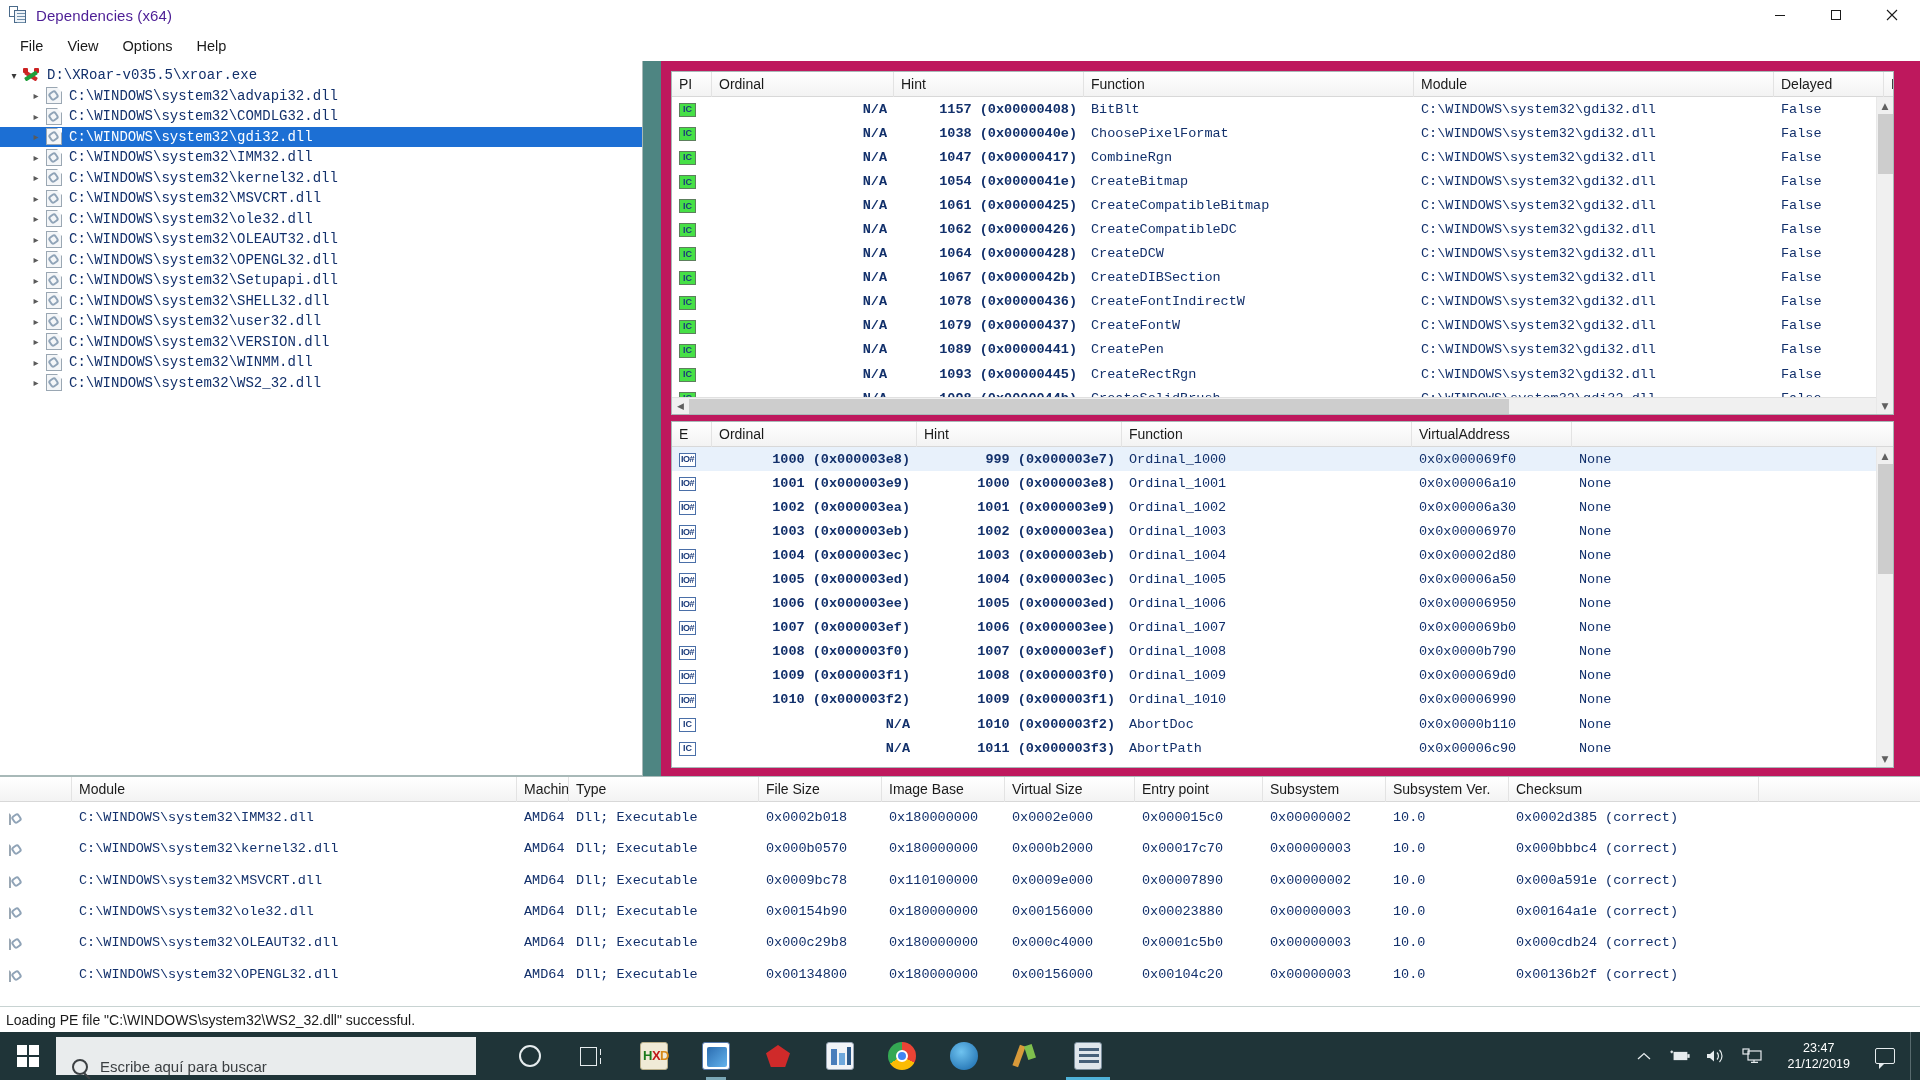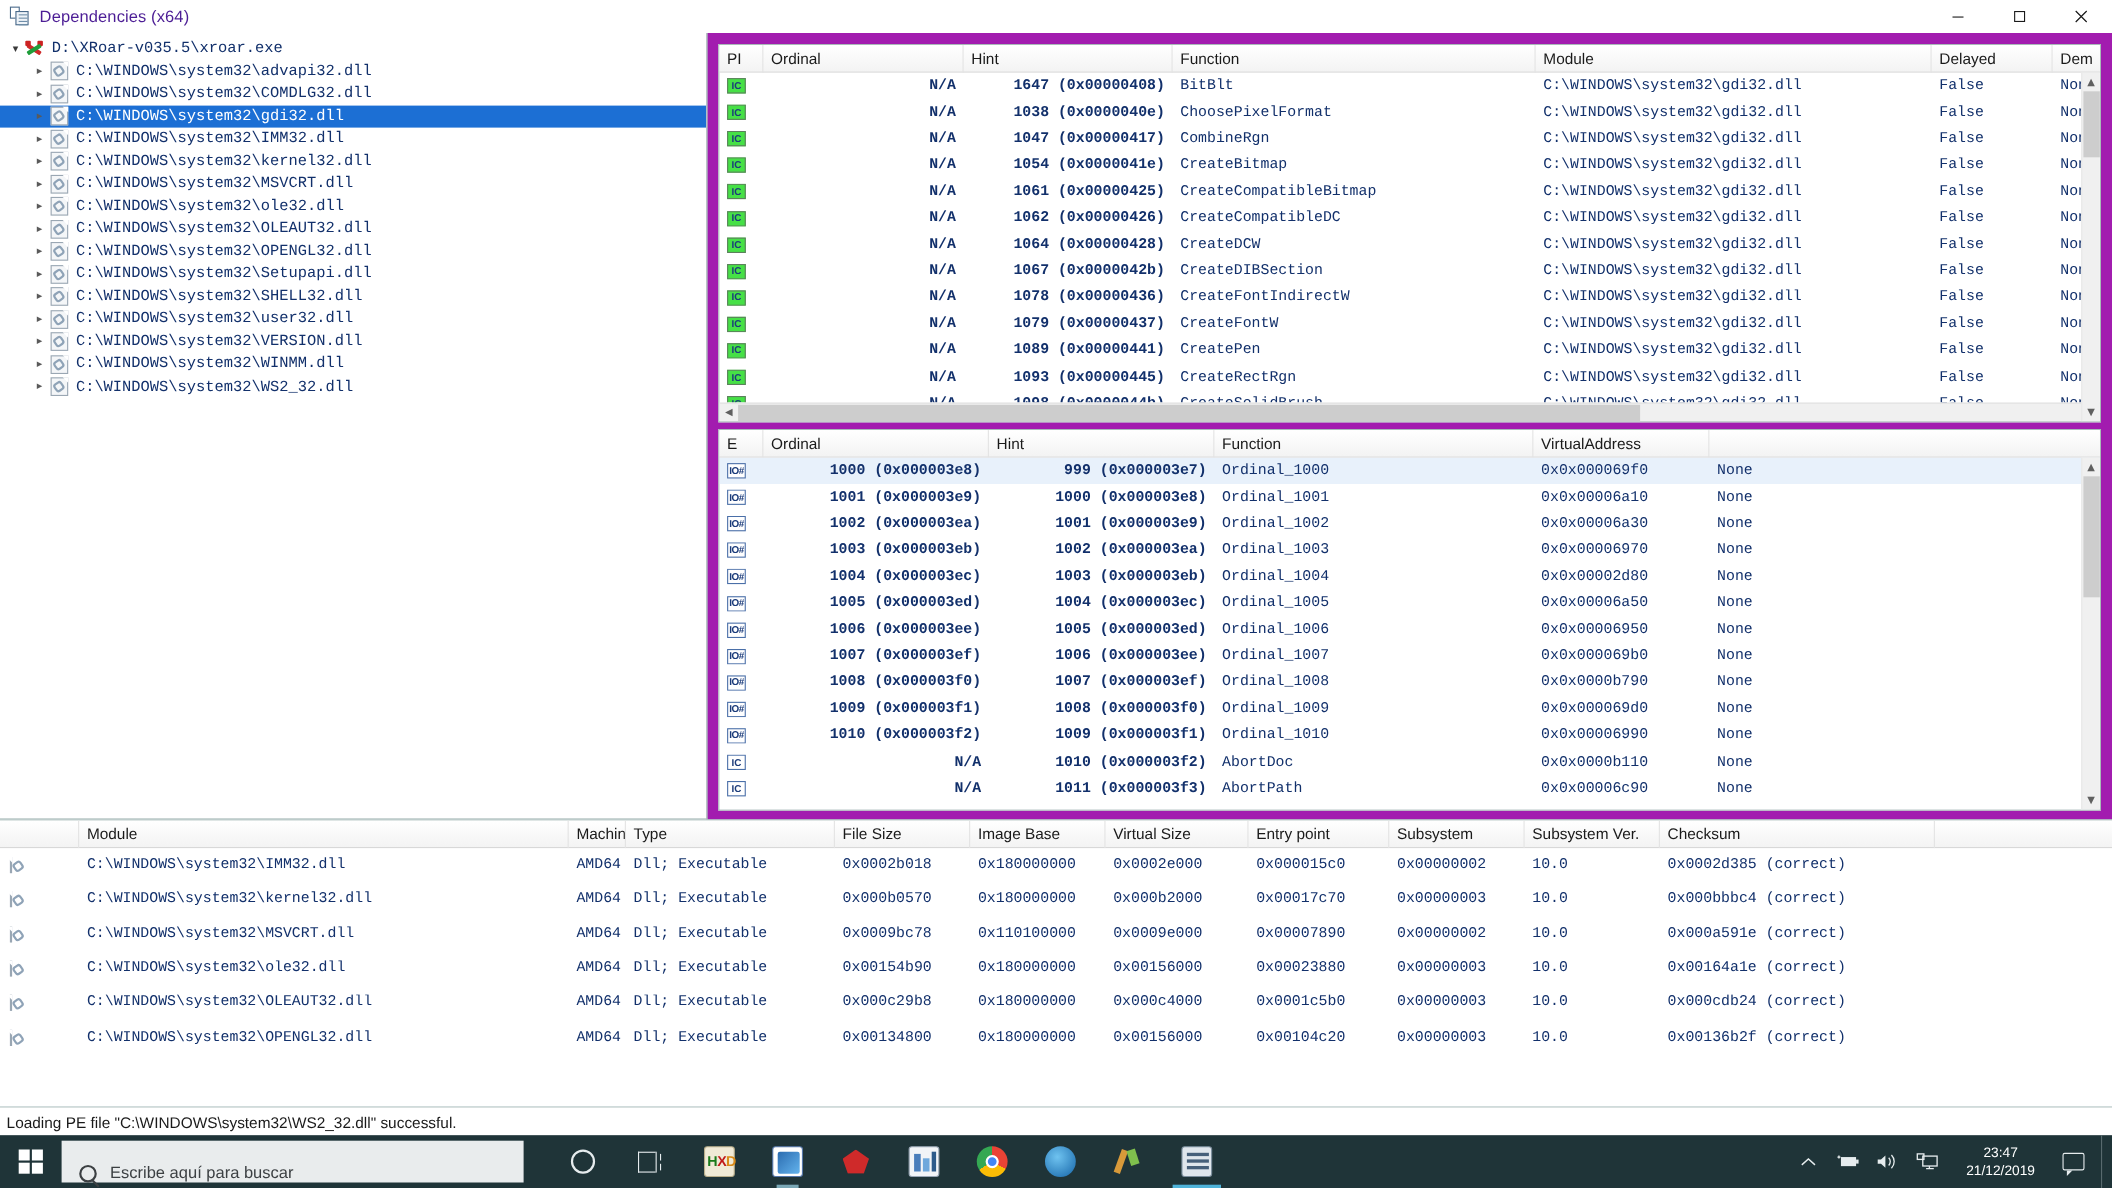--- a/index.html
+++ b/index.html
@@ -153,22 +153,23 @@
   .xicon .dot1, .xicon .dot2 {
     position:absolute; width:5px; height:5px; background:#2f6f2f; border-radius:1px;
   }
   .xicon .dot1 { left:1px; top:1px; background:#c22; }
   .xicon .dot2 { right:1px; top:1px; background:#c22; }
   .tree-label { line-height: 1; }
 
   
   .right-stack {
     flex: 1; display: flex; flex-direction: column; min-width: 0;
-    padding: 0 0 0 0;
-    background: #a21caf;
+    padding: 0 16px 0 0;
+    background: #be185d;
+    margin-left: 18px;
   }
   .grid-box {
     background: #ffffff;
     border: 1px solid #a8b9b8;
     display: flex; flex-direction: column;
     min-height: 0;
     overflow: hidden;
     position: relative;
   }
   .grid-box.imports { height: 344px; min-height:344px; margin: 10px 10px 6px 10px; }
@@ -365,20 +366,26 @@
           </svg>
       </div>
       <div class="win-btn close">
         <svg width="12" height="12" viewBox="0 0 12 12">
             <path d="M1 1 L11 11 M11 1 L1 11" stroke="#1a1a1a" stroke-width="1.1"></path>
           </svg>
       </div>
     </div>
   </div>
 
+  <div class="menubar">
+    <div class="menu-item">File</div>
+    <div class="menu-item">View</div>
+    <div class="menu-item">Options</div>
+    <div class="menu-item">Help</div>
+  </div>
 
 
   <div class="body-area">
     <div class="upper">
 
       <div class="tree-pane">
         <div class="tree" id="tree-container">
             <div class="tree-row root">
               <span class="arrow open">▾</span>
               <span class="xicon">
@@ -519,21 +526,21 @@
               <div class="gh" style="width:190px">Hint</div>
               <div class="gh" style="width:330px">Function</div>
               <div class="gh" style="width:360px">Module</div>
               <div class="gh" style="width:110px">Delayed</div>
               <div class="gh" style="width:80px">Dem</div>
             </div>
           <div class="gbody" id="imports-body">
               <div class="grow">
                 <div class="gc" style="width:40px"><span class="badge">IC</span></div>
                 <div class="gc num" style="width:182px">N/A</div>
-                <div class="gc num" style="width:190px">1647 (0x00000408)</div>
+                <div class="gc num" style="width:190px">1157 (0x00000408)</div>
                 <div class="gc" style="width:330px">BitBlt</div>
                 <div class="gc" style="width:360px">C:\WINDOWS\system32\gdi32.dll</div>
                 <div class="gc" style="width:110px">False</div>
                 <div class="gc" style="width:80px">Non</div>
               </div>
               <div class="grow">
                 <div class="gc" style="width:40px"><span class="badge">IC</span></div>
                 <div class="gc num" style="width:182px">N/A</div>
                 <div class="gc num" style="width:190px">1038 (0x0000040e)</div>
                 <div class="gc" style="width:330px">ChoosePixelFormat</div>

